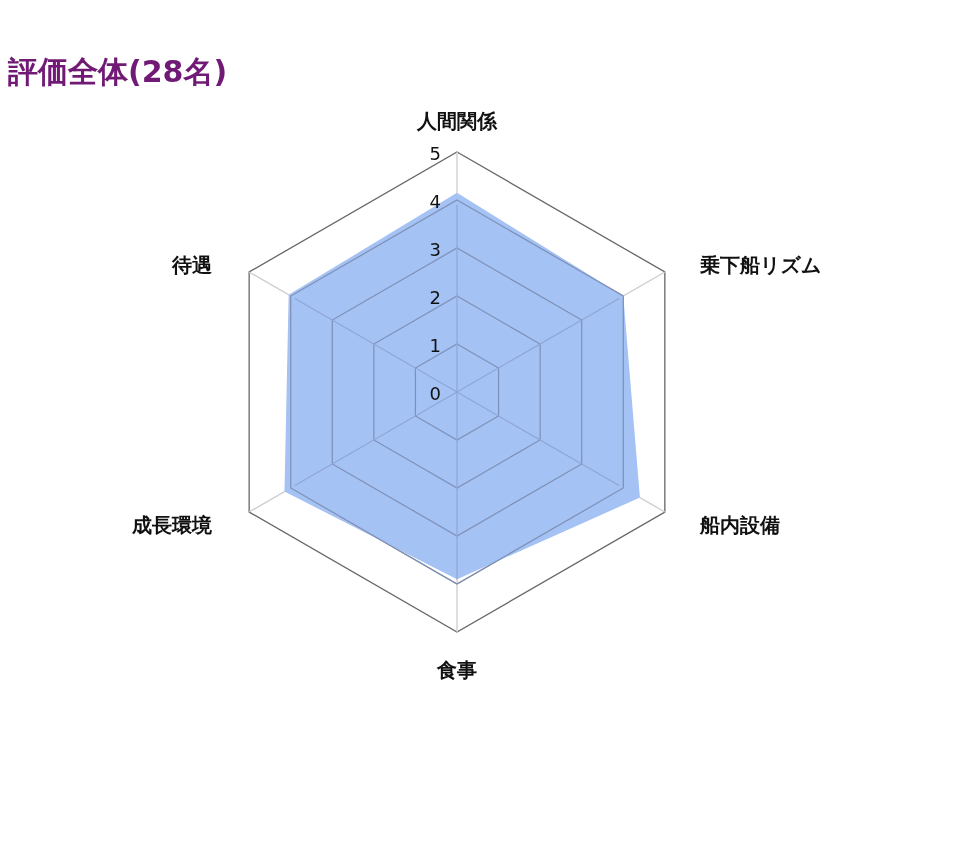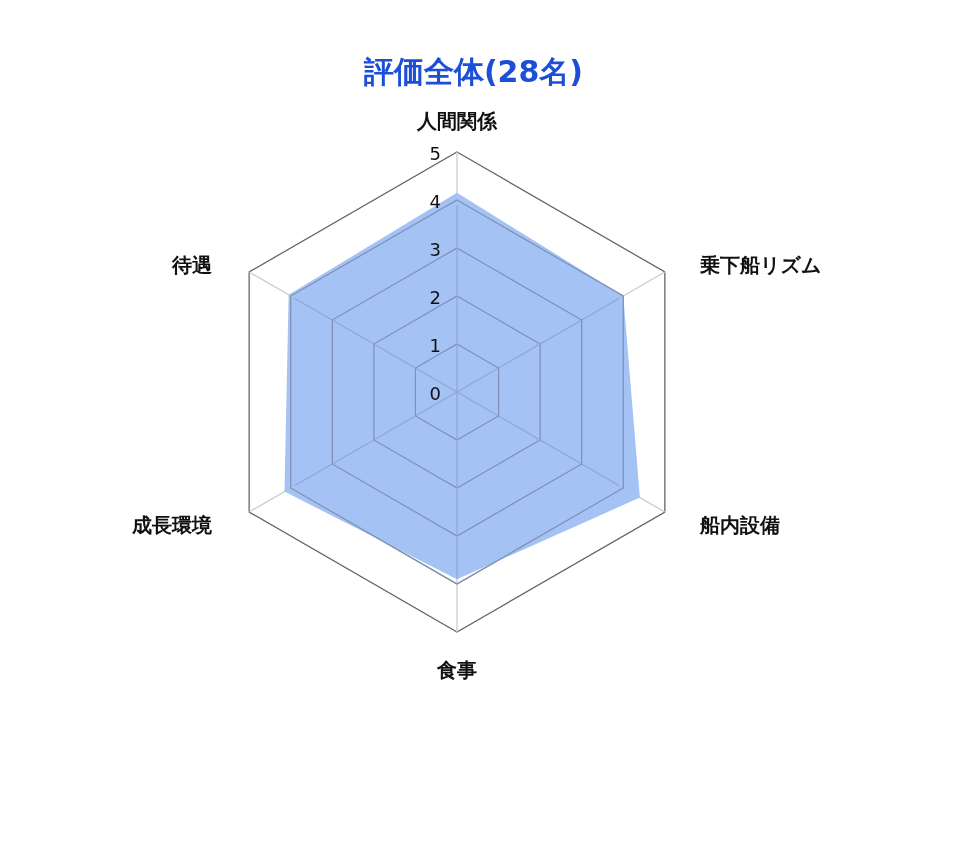--- a/index.html
+++ b/index.html
@@ -1,19 +1,19 @@
 <!DOCTYPE html>
 <html><head>
 <meta charset="utf-8">
 <style>
   html, body { margin: 0; padding: 0; background: #ffffff; }
   body { width: 980px; height: 851px; position: relative; overflow: hidden;
          font-family: "DejaVu Sans", "Liberation Sans", sans-serif; }
-  #chart-title { position: absolute; left: 16px; width: 915px; top: 52px; text-align: center;
-                 font-size: 30px; font-weight: bold; color: #1d4ed8; }
+  #chart-title { position: absolute; left: 8px; width: 915px; top: 52px; text-align: left;
+                 font-size: 30px; font-weight: bold; color: #701a75; }
   svg { position: absolute; left: 0; top: 0; }
   .axis-label { font-size: 20px; font-weight: bold; fill: #111; }
   .tick-label { font-size: 18px; fill: #111; }
 </style>
 </head>
 <body>
 
 <div id="chart-title">評価全体(28名)</div>
 
 <svg id="radar" width="980" height="851">

